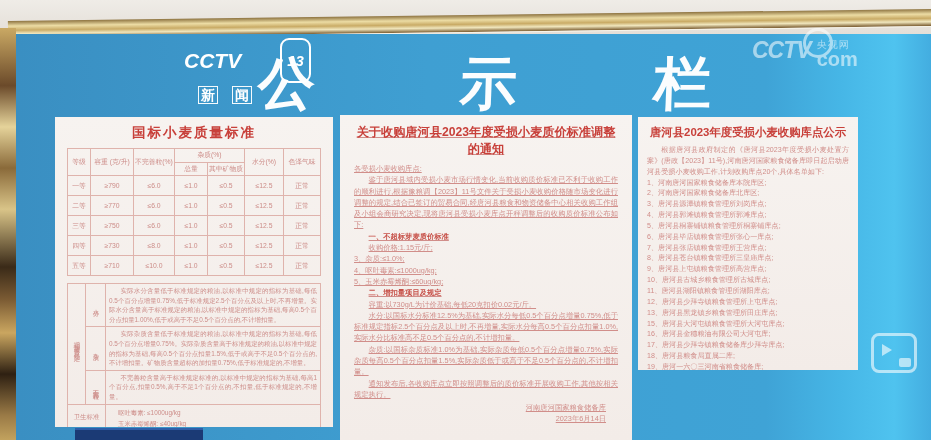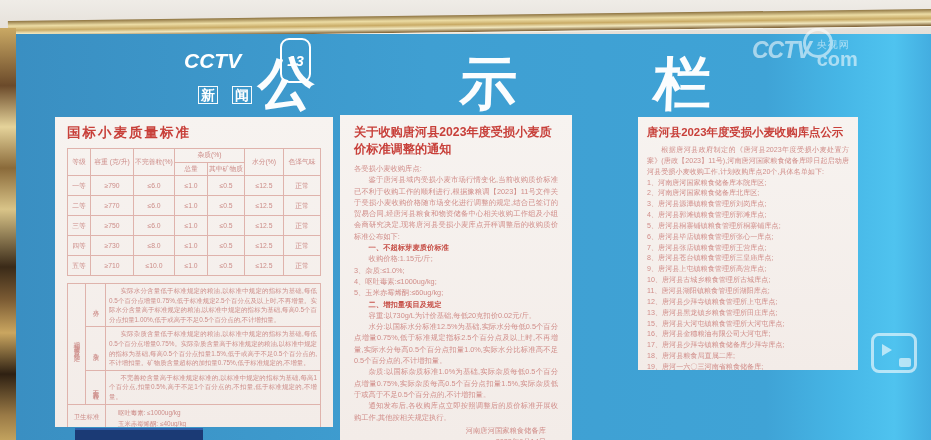--- a/index.html
+++ b/index.html
@@ -34,23 +34,23 @@
   .cctvcom .big{font-size:23px;font-weight:bold;font-style:italic;letter-spacing:-1px;}
   .cctvcom .ring{width:24px;height:24px;border:3px solid #fff;border-radius:50%;
     margin-left:-8px;margin-top:-14px;}
   .cctvcom .stack{display:flex;flex-direction:column;margin-left:-16px;margin-top:4px;}
   .cctvcom .site{font-size:10px;letter-spacing:1px;}
   .cctvcom .com{font-size:20px;font-weight:bold;line-height:14px;}
   
   .paper{position:absolute;background:linear-gradient(180deg,#f7f3f0,#f3ece8);overflow:hidden;
     color:#d18e8a;}
   .paper-left{left:55px;top:117px;width:278px;height:310px;padding:7px 12px;box-sizing:border-box;}
-  .paper-mid{left:340px;top:115px;width:232px;height:325px;padding:9px 14px 2px;box-sizing:border-box;}
+  .paper-mid{left:340px;top:115px;width:292px;height:325px;padding:9px 14px 2px;box-sizing:border-box;text-decoration:underline;}
   .paper-right{left:638px;top:117px;width:220px;height:253px;padding:8px 9px;box-sizing:border-box;}
-  .doc-title{color:#c8403a;font-weight:bold;}
+  .doc-title{color:#c8403a;font-weight:bold;text-align:center;}
   .paper-left .doc-title{font-size:13.5px;letter-spacing:2px;margin-bottom:6px;}
   .paper-mid .doc-title{font-size:12.2px;margin-bottom:5px;}
   .paper-right .doc-title{font-size:11.4px;margin-bottom:5px;}
   
   table{border-collapse:collapse;width:100%;}
   .t1{font-size:6.8px;color:#cd8d89;text-align:center;}
   .t1 th,.t1 td{border:1px solid #dfb3ac;padding:2px 1px;font-weight:normal;}
   .t1 th{line-height:8.5px;}
   .t1 td{height:15px;}
   .t2{margin-top:7px;font-size:6.4px;color:#cd8d89;}

